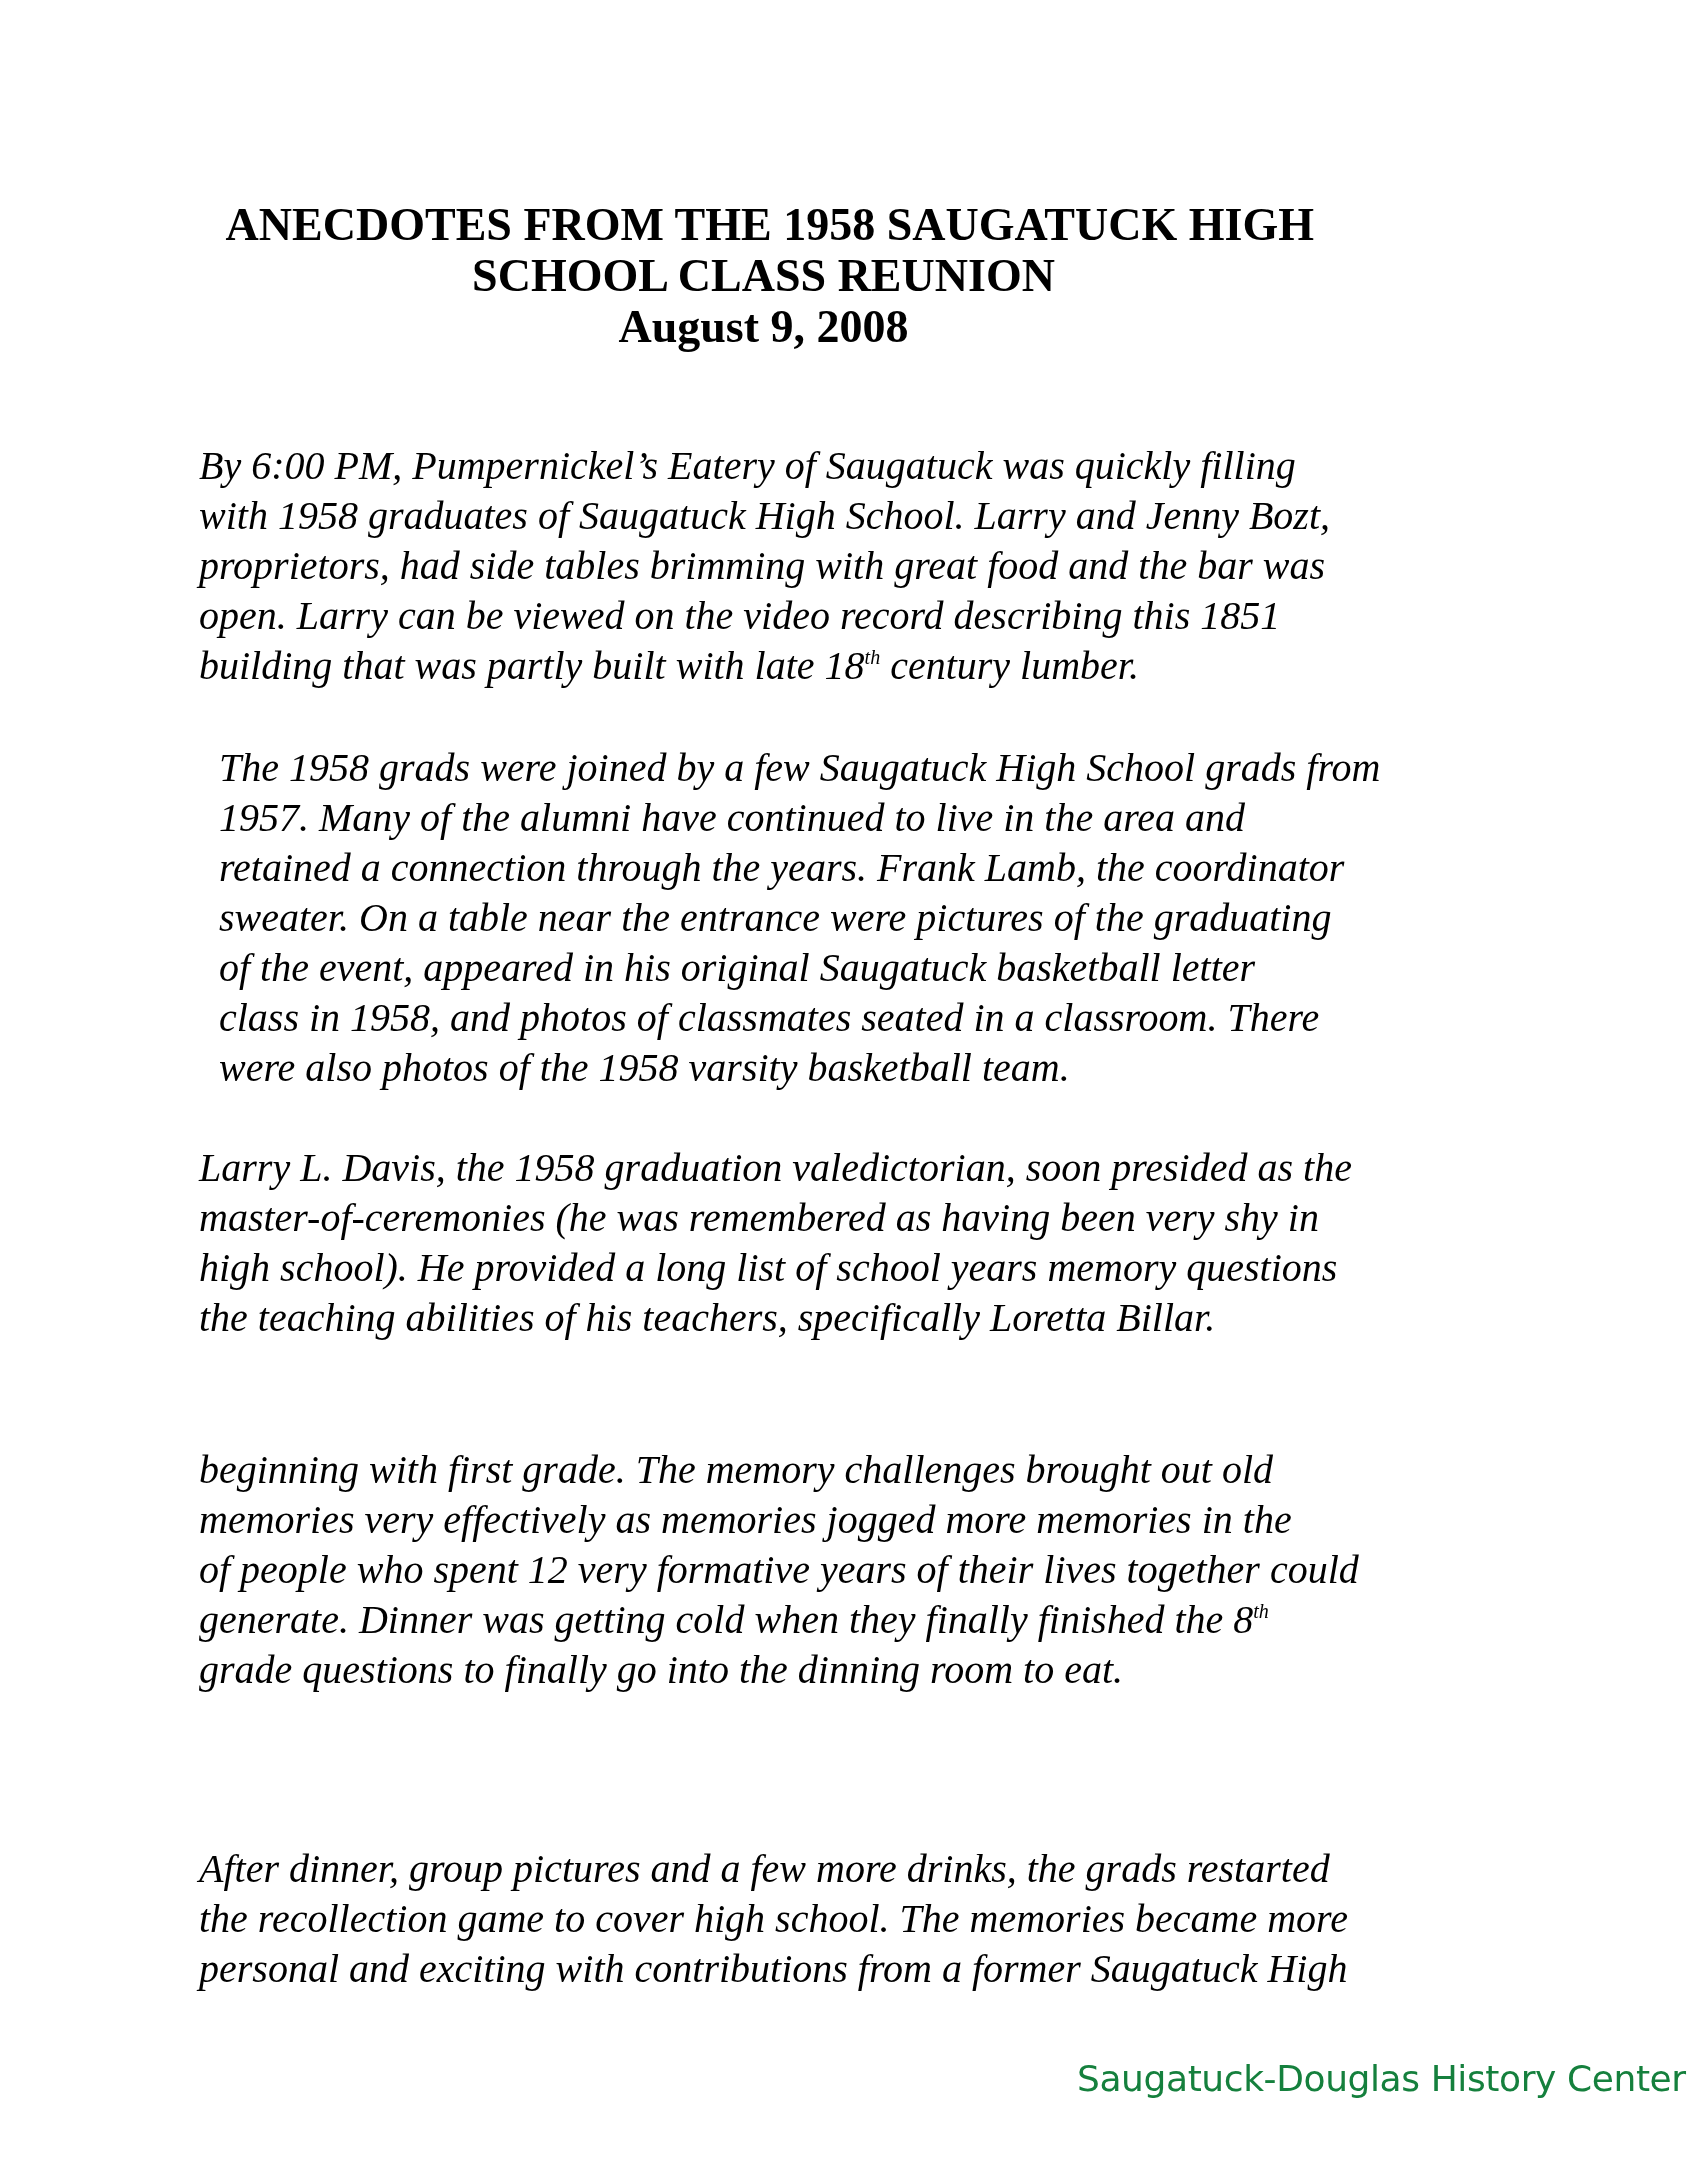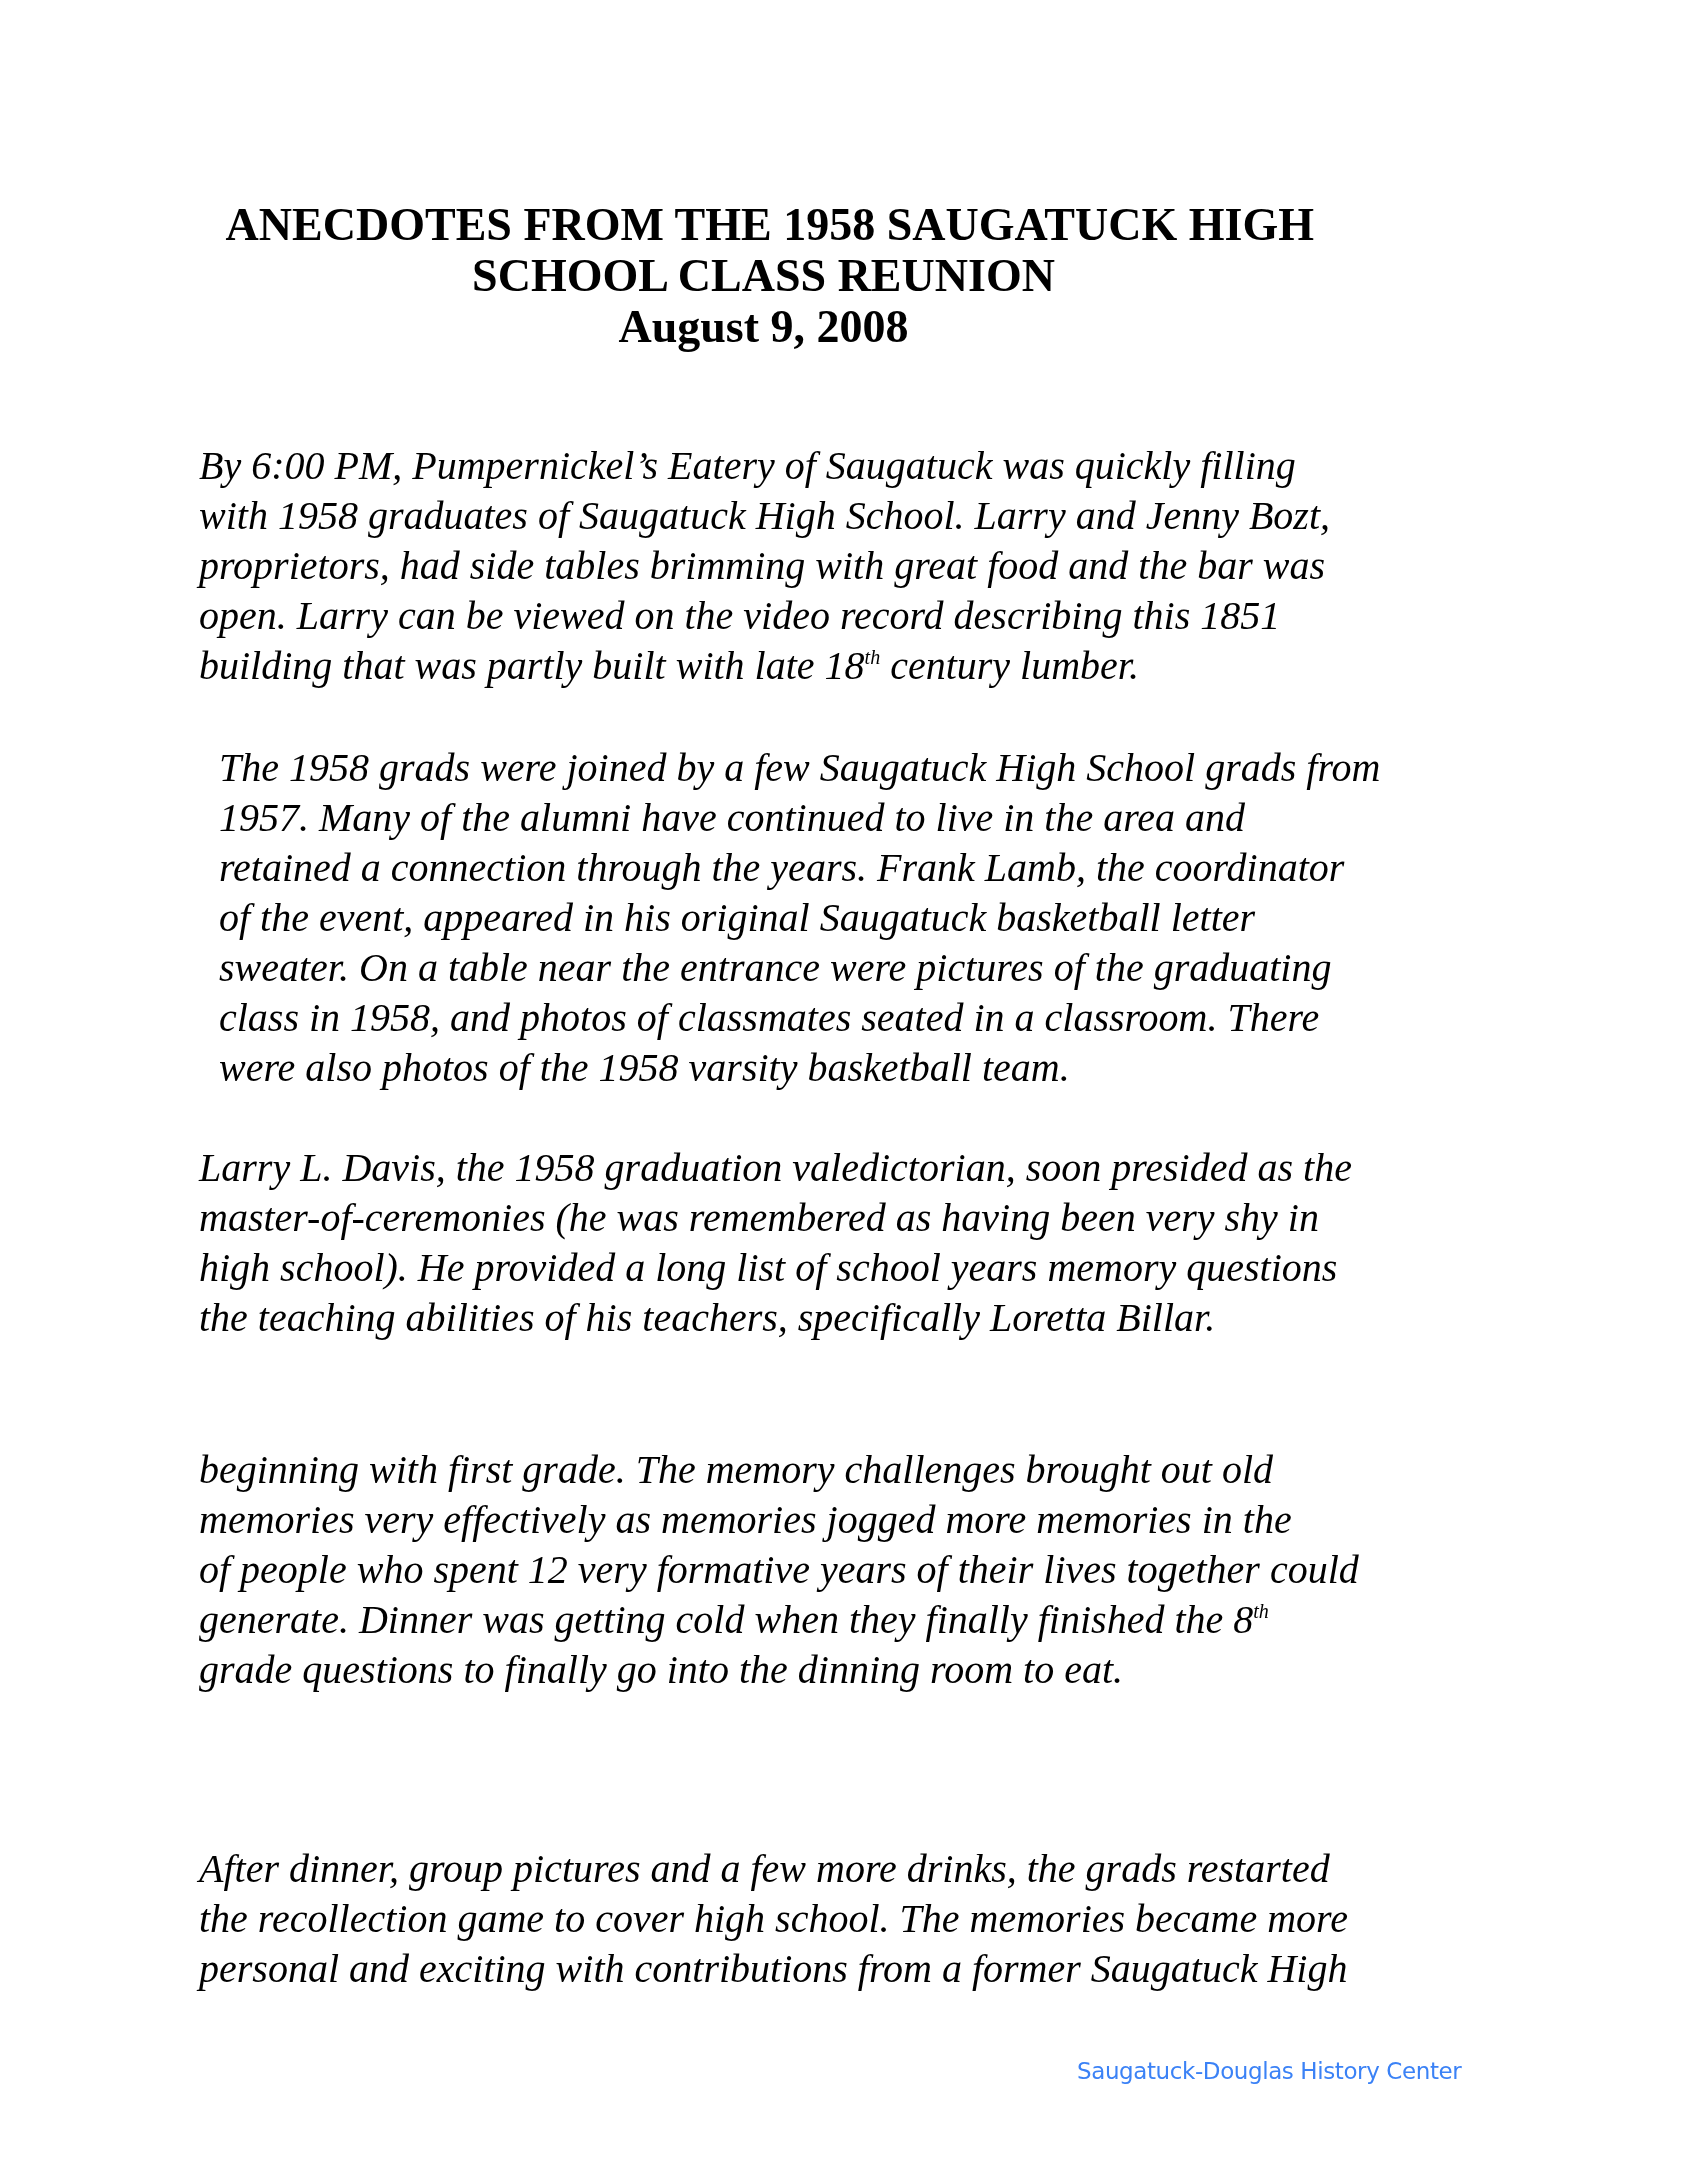--- a/index.html
+++ b/index.html
@@ -49,22 +49,22 @@
     #p1 { top: 441px; }
     #p2 { top: 743px; margin-left: 20px; }
     #p3 { top: 1143px; }
     #p4 { top: 1445px; }
     #p5 { top: 1844px; }
     .watermark {
       position: absolute;
       left: 1077px;
       top: 2058px;
       font-family: "DejaVu Sans", "Liberation Sans", sans-serif;
-      font-size: 23px;
-      color: #3b82f6;
+      font-size: 36px;
+      color: #15803d;
       white-space: nowrap;
       letter-spacing: -0.4px;
     }
   </style>
 </head>
 <body>
 
 <div class="title-block">
   <span class="title-line l1">ANECDOTES FROM THE 1958 SAUGATUCK HIGH</span>
   <span class="title-line">SCHOOL CLASS REUNION</span>
@@ -76,22 +76,22 @@
   <span class="line">with 1958 graduates of Saugatuck High School.  Larry and Jenny Bozt,</span>
   <span class="line">proprietors, had side tables brimming with great food and the bar was</span>
   <span class="line">open.  Larry can be viewed on the video record describing this 1851</span>
   <span class="line"><span>building that was partly built with late 18</span><sup>th</sup><span> century lumber.</span></span>
 </div>
 
 <div class="para" id="p2">
   <span class="line">The 1958 grads were joined by a few Saugatuck High School grads from</span>
   <span class="line">1957.  Many of the alumni have continued to live in the area and</span>
   <span class="line">retained a connection through the years.  Frank Lamb, the coordinator</span>
+  <span class="line">sweater.  On a table near the entrance were pictures of the graduating</span>
   <span class="line">of the event, appeared in his original Saugatuck basketball letter</span>
-  <span class="line">sweater.  On a table near the entrance were pictures of the graduating</span>
   <span class="line">class in 1958, and photos of classmates seated in a classroom.  There</span>
   <span class="line">were also photos of the 1958 varsity basketball team.</span>
 </div>
 
 <div class="para" id="p3">
   <span class="line">Larry L. Davis, the 1958 graduation valedictorian, soon presided as the</span>
   <span class="line">master-of-ceremonies (he was remembered as having been very shy in</span>
   <span class="line">high school).  He provided a long list of school years memory questions</span>
   <span class="line">the teaching abilities of his teachers, specifically Loretta Billar.</span>
 </div>

